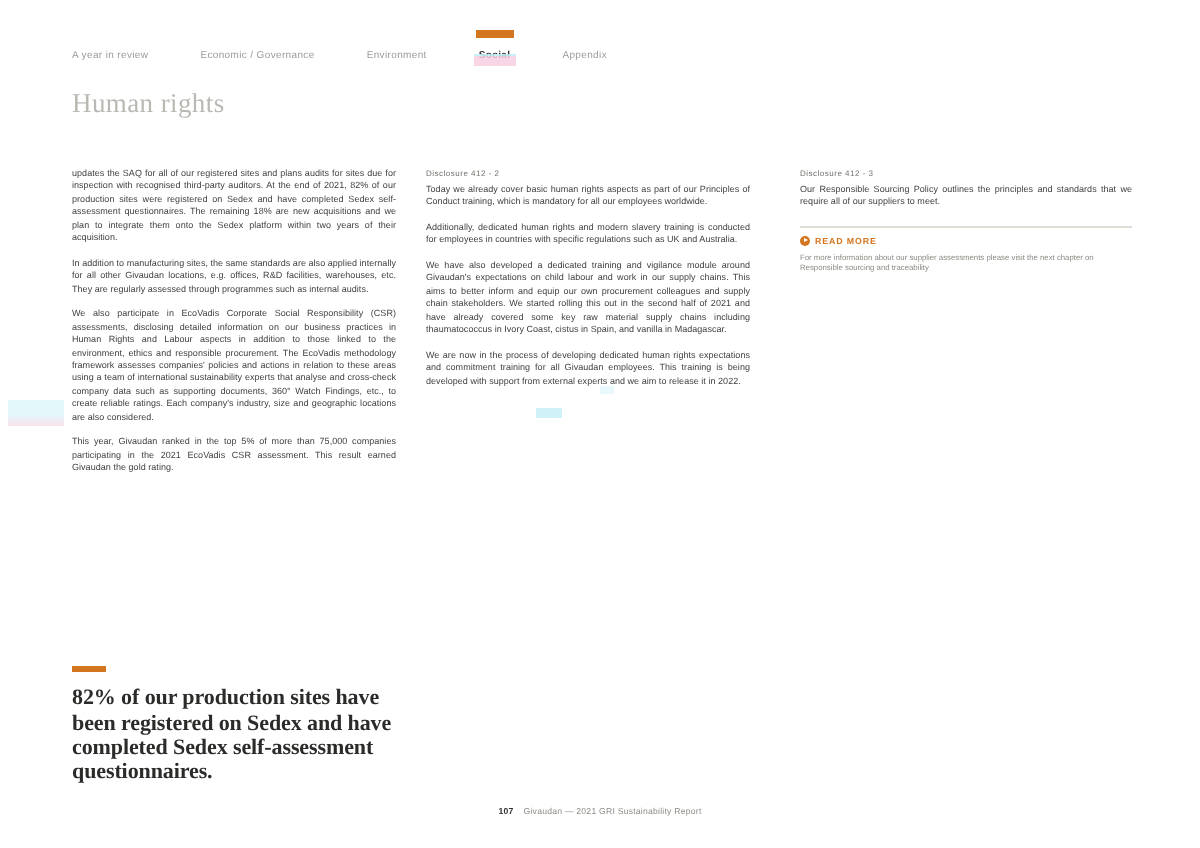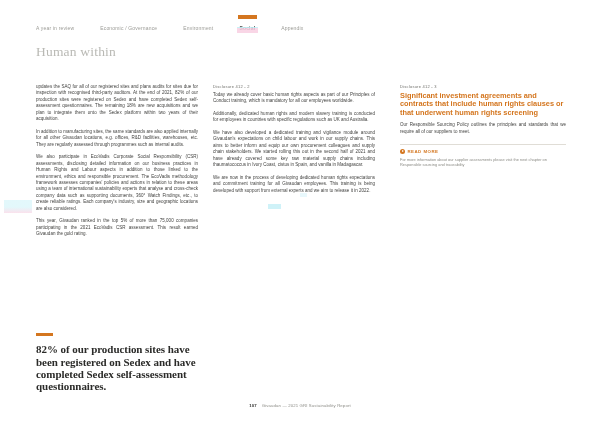--- a/index.html
+++ b/index.html
@@ -235,42 +235,41 @@
 <body>
 
 <div class="topnav">
   <span class="nav-item">A year in review</span>
   <span class="nav-item">Economic / Governance</span>
   <span class="nav-item">Environment</span>
   <span class="nav-item active">Social</span>
   <span class="nav-item">Appendix</span>
 </div>
 
-<div class="page-title">Human within</div>
+<div class="page-title">Human rights</div>
 
 <div class="columns">
 
   <div class="col col-1">
     <p class="body">updates the SAQ for all of our registered sites and plans audits for sites due for inspection with recognised third-party auditors. At the end of 2021, 82% of our production sites were registered on Sedex and have completed Sedex self-assessment questionnaires. The remaining 18% are new acquisitions and we plan to integrate them onto the Sedex platform within two years of their acquisition.</p>
     <p class="body">In addition to manufacturing sites, the same standards are also applied internally for all other Givaudan locations, e.g. offices, R&amp;D facilities, warehouses, etc. They are regularly assessed through programmes such as internal audits.</p>
     <p class="body">We also participate in EcoVadis Corporate Social Responsibility (CSR) assessments, disclosing detailed information on our business practices in Human Rights and Labour aspects in addition to those linked to the environment, ethics and responsible procurement. The EcoVadis methodology framework assesses companies' policies and actions in relation to these areas using a team of international sustainability experts that analyse and cross-check company data such as supporting documents, 360° Watch Findings, etc., to create reliable ratings. Each company's industry, size and geographic locations are also considered.</p>
     <p class="body">This year, Givaudan ranked in the top 5% of more than 75,000 companies participating in the 2021 EcoVadis CSR assessment. This result earned Givaudan the gold rating.</p>
   </div>
 
   <div class="col col-2">
     <p class="disclosure-kicker">Disclosure 412 - 2</p>
     <p class="body">Today we already cover basic human rights aspects as part of our Principles of Conduct training, which is mandatory for all our employees worldwide.</p>
     <p class="body">Additionally, dedicated human rights and modern slavery training is conducted for employees in countries with specific regulations such as UK and Australia.</p>
     <p class="body">We have also developed a dedicated training and vigilance module around Givaudan's expectations on child labour and work in our supply chains. This aims to better inform and equip our own procurement colleagues and supply chain stakeholders. We started rolling this out in the second half of 2021 and have already covered some key raw material supply chains including thaumatococcus in Ivory Coast, cistus in Spain, and vanilla in Madagascar.</p>
     <p class="body">We are now in the process of developing dedicated human rights expectations and commitment training for all Givaudan employees. This training is being developed with support from external experts and we aim to release it in 2022.</p>
   </div>
 
   <div class="col col-3">
     <p class="disclosure-kicker">Disclosure 412 - 3</p>
-    <h2 class="disclosure-title">Significant investment agreements and contracts that include human rights clauses or that underwent human rights screening</h2>
     <p class="body">Our Responsible Sourcing Policy outlines the principles and standards that we require all of our suppliers to meet.</p>
 
     <div class="readmore">
       <div class="readmore-head">
         <span class="rm-icon"></span>
         <span class="rm-label">READ MORE</span>
       </div>
       <p class="rm-text">For more information about our supplier assessments please visit the next chapter on Responsible sourcing and traceability</p>
     </div>
   </div>

